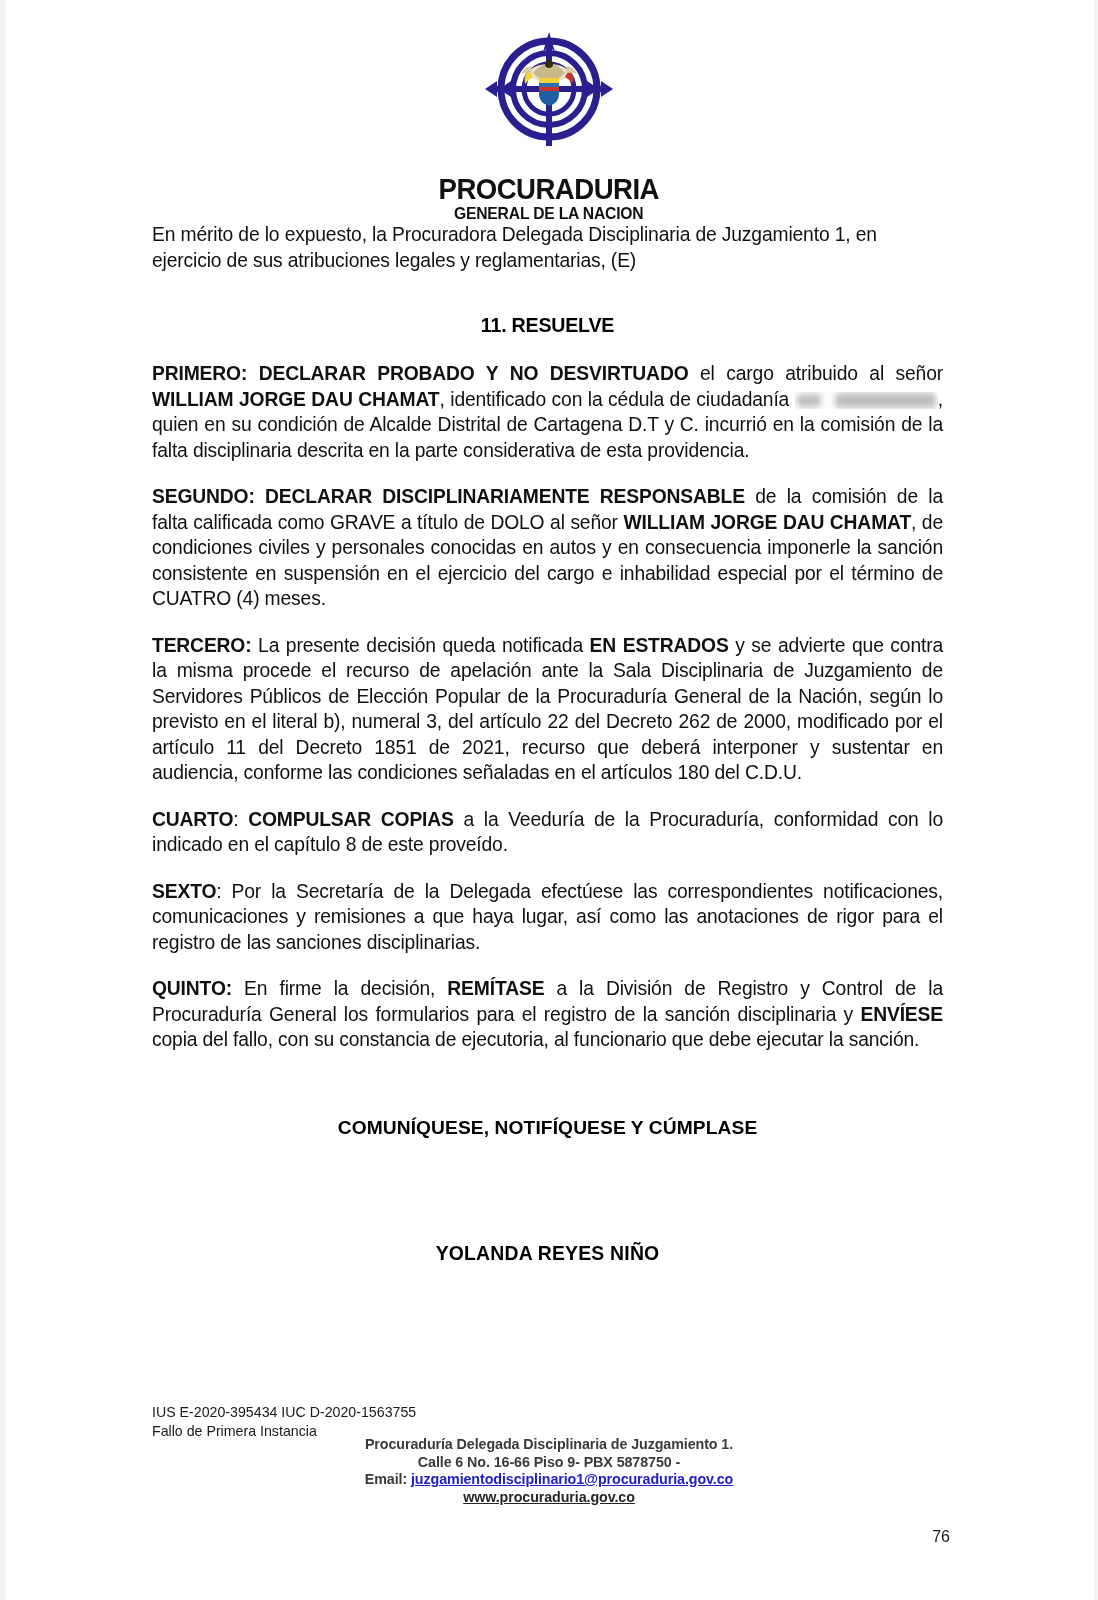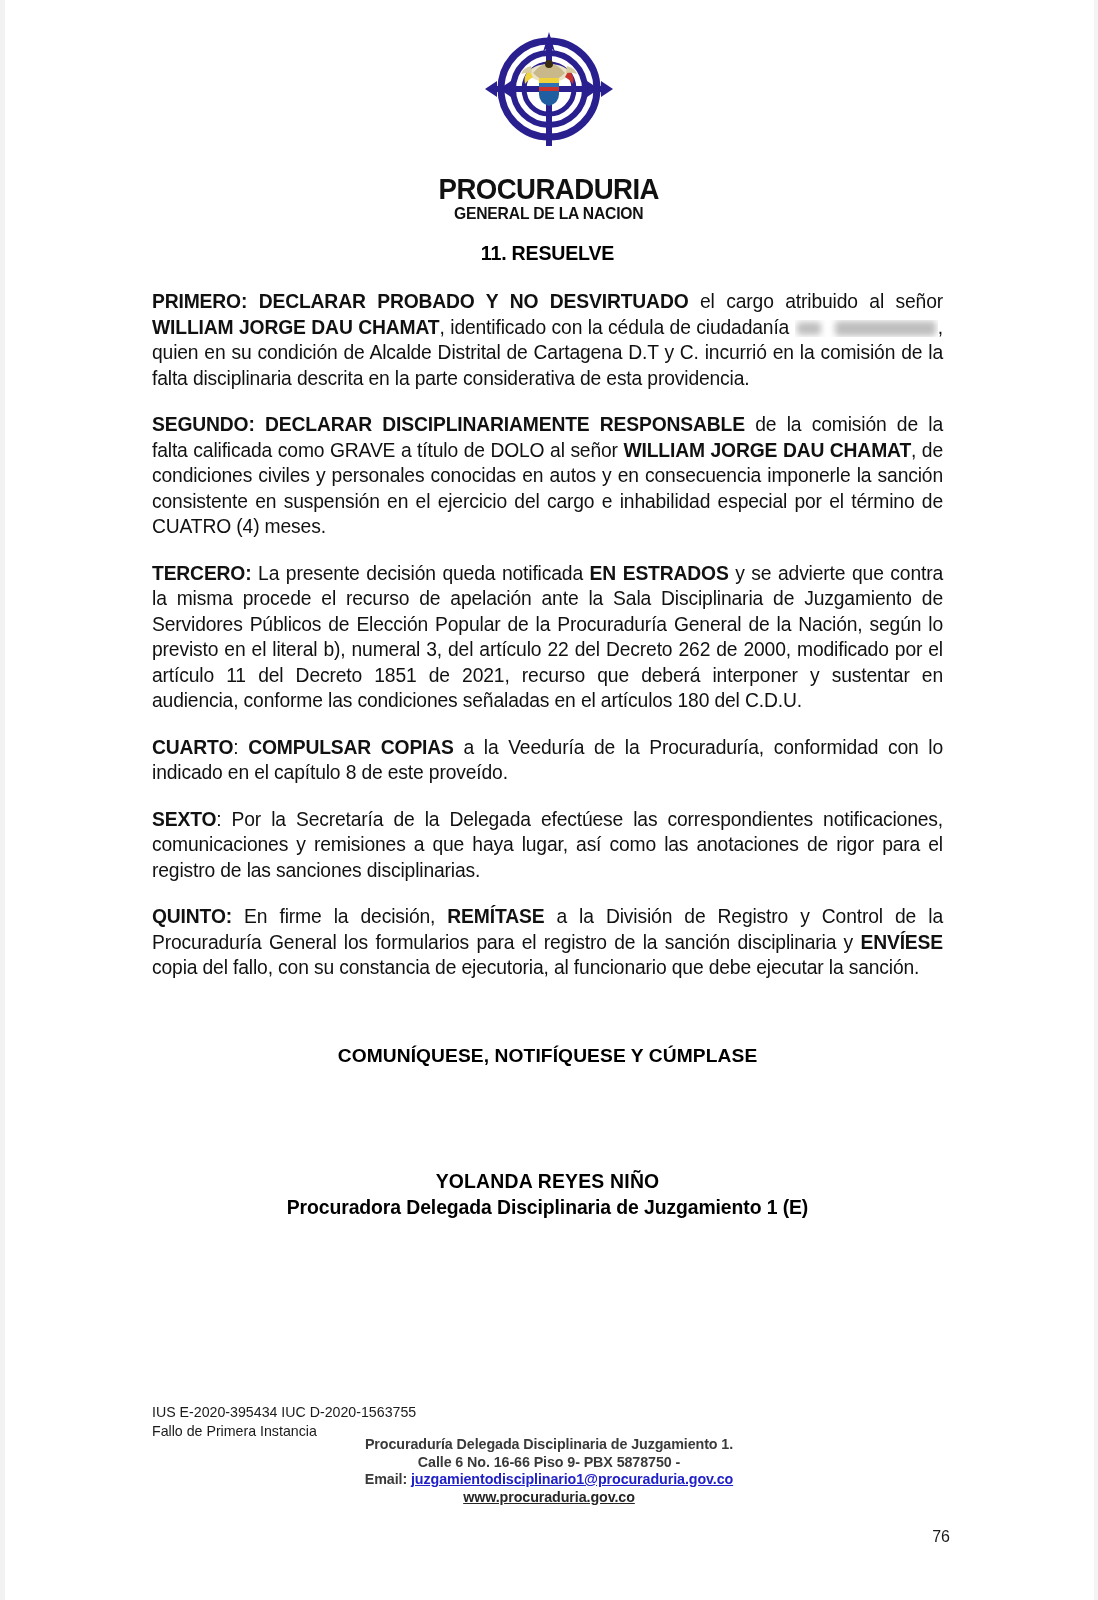--- a/index.html
+++ b/index.html
@@ -250,20 +250,21 @@
       <div class="logo-wordmark">
         <span class="logo-word1">PROCURADURIA</span>
         <span class="logo-word2">GENERAL DE LA NACION</span>
       </div>
 
     </div>
   </div>
 
   <div class="content">
 
+    <p class="para nojust"><span>En mérito de lo expuesto, la Procuradora Delegada Disciplinaria de Juzgamiento 1, en ejercicio de sus atribuciones legales y reglamentarias, (E)</span></p>
 
     <div class="spacer-1"></div>
 
     <p class="heading-resuelve"><span>11. RESUELVE</span></p>
 
     <p class="para"><b>PRIMERO: DECLARAR PROBADO Y NO DESVIRTUADO</b><span> el cargo atribuido al señor </span><b>WILLIAM JORGE DAU CHAMAT</b><span>, identificado con la cédula de ciudadanía </span><span class="redaction" title="redacted"><span class="blob b1"></span><span class="blob b2"></span></span><span>, quien en su condición de Alcalde Distrital de Cartagena D.T y C. incurrió en la comisión de la falta disciplinaria descrita en la parte considerativa de esta providencia.</span></p>
 
     <p class="para"><b>SEGUNDO: DECLARAR DISCIPLINARIAMENTE RESPONSABLE</b><span> de la comisión de la falta calificada como GRAVE a título de DOLO al señor </span><b>WILLIAM JORGE DAU CHAMAT</b><span>, de condiciones civiles y personales conocidas en autos y en consecuencia imponerle la sanción consistente en suspensión en el ejercicio del cargo e inhabilidad especial por el término de CUATRO (4) meses.</span></p>
 
     <p class="para"><b>TERCERO:</b><span> La presente decisión queda notificada </span><b>EN ESTRADOS</b><span> y se advierte que contra la misma procede el recurso de apelación ante la Sala Disciplinaria de Juzgamiento de Servidores Públicos de Elección Popular de la Procuraduría General de la Nación, según lo previsto en el literal b), numeral 3, del artículo 22 del Decreto 262 de 2000, modificado por el artículo 11 del Decreto 1851 de 2021, recurso que deberá interponer y sustentar en audiencia, conforme las condiciones señaladas en el artículos 180 del C.D.U.</span></p>
@@ -271,21 +272,20 @@
     <p class="para"><b>CUARTO</b><span>: </span><b>COMPULSAR COPIAS</b><span> a la Veeduría de la Procuraduría, conformidad con lo indicado en el capítulo 8 de este proveído.</span></p>
 
     <p class="para"><b>SEXTO</b><span>: </span><span>Por la Secretaría de la Delegada efectúese las correspondientes notificaciones, comunicaciones y remisiones a que haya lugar, así como las anotaciones de rigor para el registro de las sanciones disciplinarias.</span></p>
 
     <p class="para"><b>QUINTO:</b><span> En firme la decisión, </span><b>REMÍTASE</b><span> a la División de Registro y Control de la Procuraduría General los formularios para el registro de la sanción disciplinaria y </span><b>ENVÍESE</b><span> copia del fallo, con su constancia de ejecutoria, al funcionario que debe ejecutar la sanción.</span></p>
 
     <p class="closing"><span>COMUNÍQUESE, NOTIFÍQUESE Y CÚMPLASE</span></p>
 
     <div class="signature">
       <p class="sig-name">YOLANDA REYES NIÑO</p>
-      <p class="sig-role">Procuradora Delegada Disciplinaria de Juzgamiento 1 (E)</p>
     </div>
 
   </div>
 
   <div class="footer-ref">
     <div>IUS E-2020-395434 IUC D-2020-1563755</div>
     <div>Fallo de Primera Instancia</div>
   </div>
 
   <div class="footer-center">

